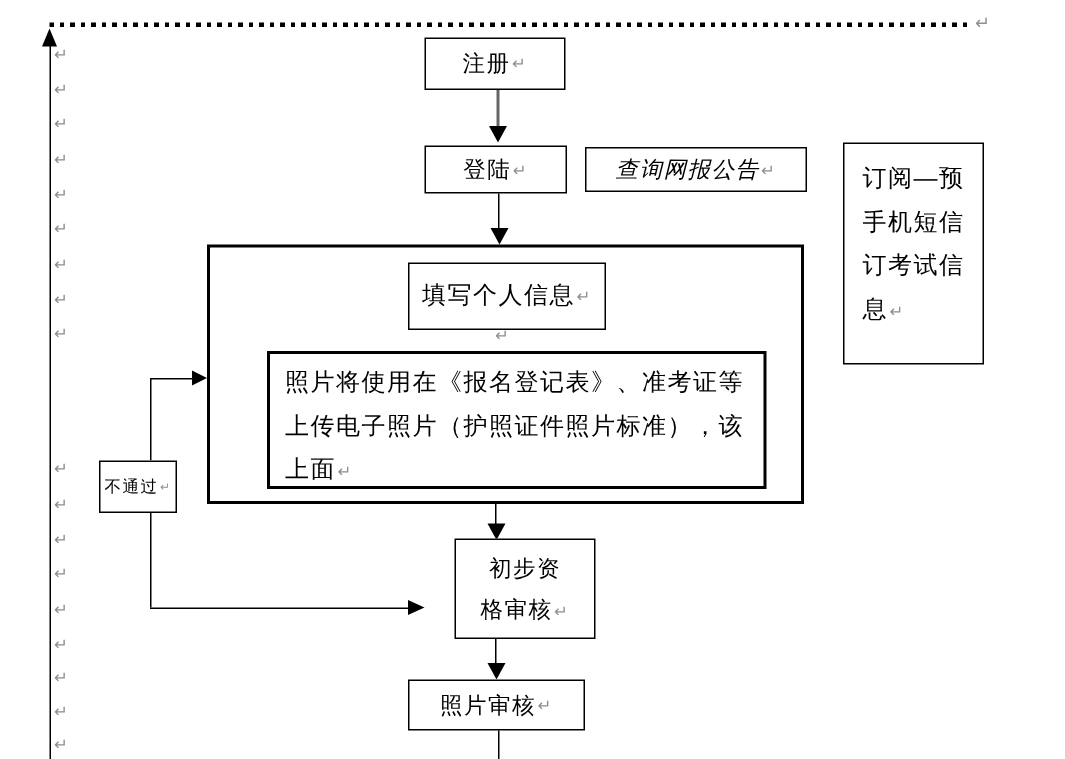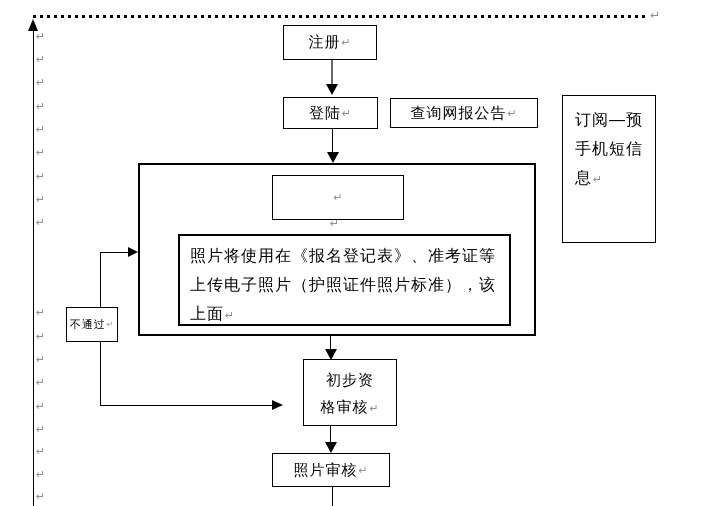--- a/index.html
+++ b/index.html
@@ -82,37 +82,39 @@
   </div>
 
   <div class="vline" style="left:331px;top:60px;width:2px;height:25px;background:#666;"></div>
   <div class="ah ah-down" style="left:326px;top:84px;"></div>
 
   <div class="fbox t15" style="left:283px;top:97px;width:95px;height:32px;">
     <span>登陆</span>
       <span class="pilcrow inline">↵</span>
   </div>
 
-  <div class="fbox t15" style="left:390px;top:98px;width:148px;height:30px;">
+  <div class="fbox t15" style="left:390px;top:98px;width:148px;height:30px;font-style:italic;">
     <span>查询网报公告</span>
       <span class="pilcrow inline">↵</span>
   </div>
 
   <div class="fbox t16 left-align" style="left:562px;top:95px;width:94px;height:148px;align-items:flex-start;padding:9px 0 0 12px;">
     <div class="lh29">
       <span class="multiline">订阅—预</span>
       <span class="multiline">手机短信</span>
+      <span class="multiline">订考试信</span>
       <span class="multiline"><span>息</span><span class="pilcrow inline">↵</span></span>
     </div>
   </div>
 
   <div class="vline" style="left:332px;top:129px;height:24px;"></div>
   <div class="ah ah-down" style="left:327px;top:152px;"></div>
 
   <div class="fbox t16" style="left:272px;top:175px;width:132px;height:45px;">
+    <span>填写个人信息</span>
       <span class="pilcrow inline">↵</span>
   </div>
   <span class="pilcrow abs" style="left:330px;top:218px;">↵</span>
 
   <div class="fbox thick t16 left-align" style="left:178px;top:234px;width:333px;height:92px;align-items:flex-start;padding:5px 0 0 10px;">
     <div class="lh29">
       <span class="multiline">照片将使用在《报名登记表》、准考证等</span>
       <span class="multiline">上传电子照片（护照证件照片标准），该</span>
       <span class="multiline"><span>上面</span><span class="pilcrow inline">↵</span></span>
     </div>

